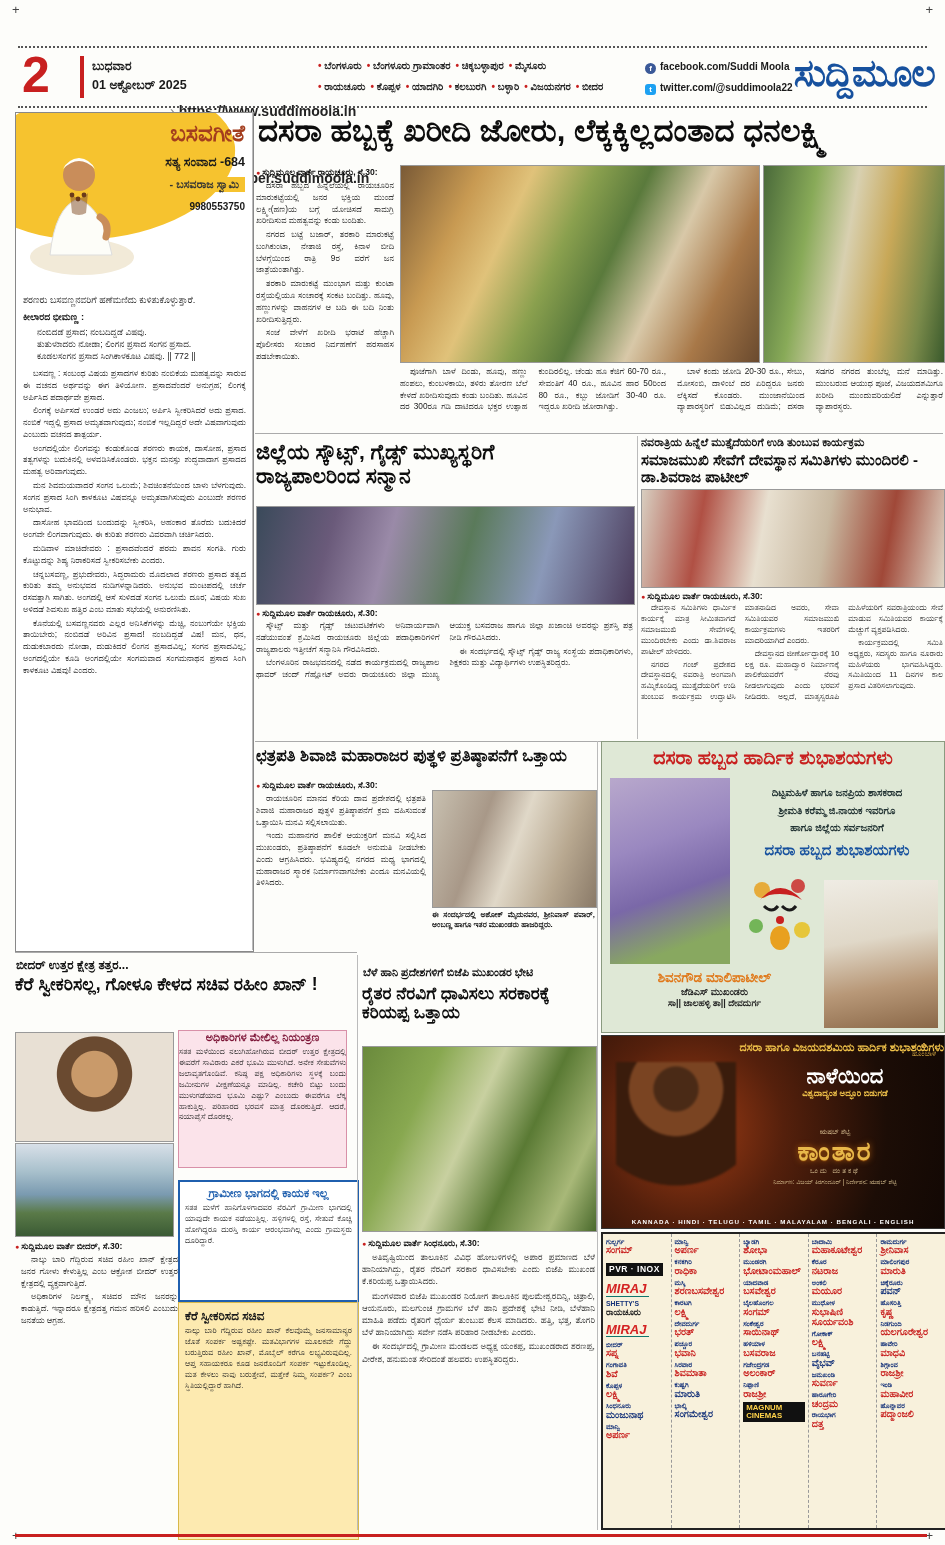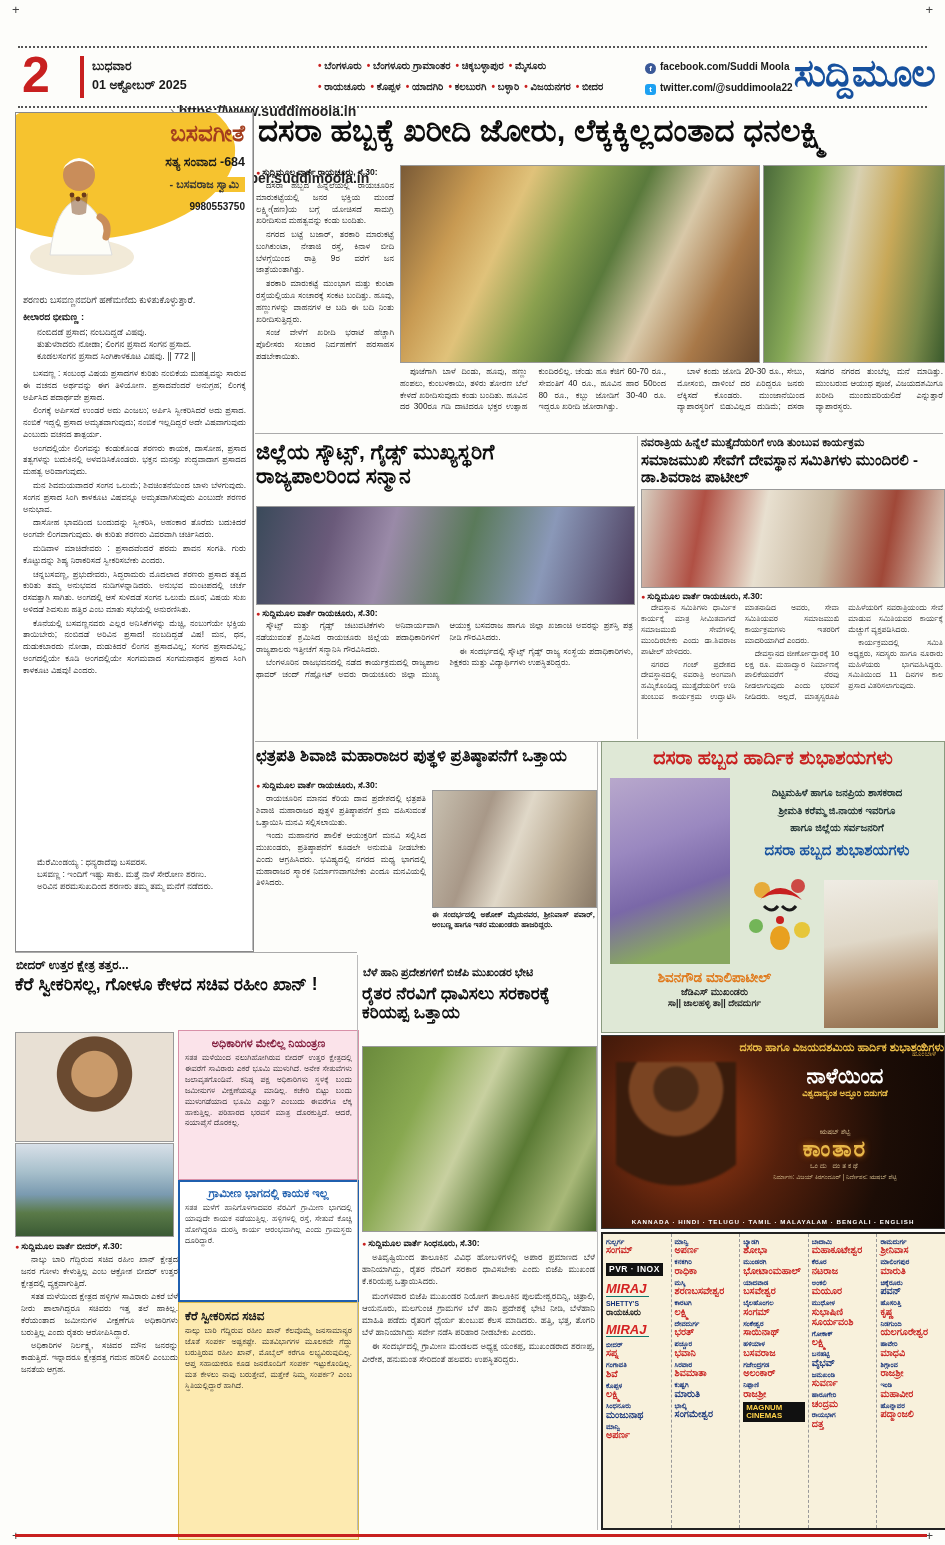--- a/index.html
+++ b/index.html
@@ -54,21 +54,21 @@
         border-radius:50%;transform:rotate(-8deg);}
   .bas-title{font-size:23px;font-weight:800;color:#a33d1e;}
   .bas-sub{font-size:12.5px;font-weight:800;color:#1a1a1a;}
   .bas-author{font-size:11px;font-weight:700;color:#333;background:#f6c32f;padding:1px 6px;}
   .bas-phone{font-size:10px;font-weight:700;}
   .bas-intro{font-size:9.3px;font-weight:400;margin:0 0 6px 0;}
   .bas-speaker{font-size:9.3px;font-weight:700;margin:0 0 4px 0;}
   .bas-verse{font-size:8.8px;margin:0 0 1px 14px;}
   .bas-close{font-size:8.6px;margin:1px 0 0 14px;}
   
-  .pinkbox{background:#fbe3ea;border:1px solid #d890a8;padding:6px;}
+  .pinkbox{background:#fbe3ea;border:1px solid #d890a8;padding:0;}
   .pinkbox .t{font-size:11px;font-weight:800;color:#7c1436;text-align:center;margin-bottom:3px;}
   .bluebox{background:#fff;border:2px solid #1f5fae;padding:5px;}
   .bluebox .t{font-size:11.5px;font-weight:800;color:#1f5fae;text-align:center;margin-bottom:3px;}
   .yellowbox{background:#fdeab0;border:1px solid #d8b84a;padding:6px;}
   .yellowbox .t{font-size:12px;font-weight:800;color:#1a1a1a;margin-bottom:3px;}
   .boxbody{font-size:7.8px;line-height:1.4;text-align:justify;color:#222;overflow:hidden;}
   
   .gad{background:#dfe8d6;border:1px solid #8a9a80;}
   .gad-head{font-size:19px;font-weight:800;color:#c8201f;text-align:center;}
   .gad-line{font-size:10px;font-weight:700;color:#233;text-align:center;line-height:1.75;}
@@ -79,21 +79,21 @@
   
   .kad{background:radial-gradient(circle at 26% 48%,#8a3412 0 10%,#55200c 34%,#1c0d06 72%,#120804 100%);
        border:1px solid #333;overflow:hidden;}
   .kad .warrior{position:absolute;left:14px;top:26px;width:120px;height:150px;
        background:radial-gradient(circle at 50% 18%,#4a2a16 0 16%,#7a4422 17% 34%,#3a1c0c 35% 70%,transparent 71%);
        filter:blur(1px);}
   .kad-top{font-size:11px;font-weight:700;color:#f0c24a;text-align:right;}
   .kad-rel{font-size:21px;font-weight:800;color:#fff;}
   .kad-sub{font-size:8.5px;font-weight:700;color:#f0c24a;}
   .kad-star{font-size:7px;color:#e8d0a0;}
-  .kad-title{font-size:22px;font-weight:800;color:#e8b84a;letter-spacing:2px;
+  .kad-title{font-size:26px;font-weight:800;color:#e8b84a;letter-spacing:2px;
        text-shadow:0 0 6px #a85a10,0 1px 0 #6a3408;}
   .kad-tag{font-size:7px;color:#e8d0a0;letter-spacing:2px;}
   .kad-credits{font-size:6.3px;color:#d8c090;}
   .kad-langs{font-size:6.2px;color:#fff;letter-spacing:1px;font-weight:700;}
   .kad-studio{position:absolute;right:8px;top:6px;color:#e8b84a;font-size:7px;text-align:center;}
   
   .theaters{background:#f8f1dc;border:2px solid #222;display:flex;}
   .thcol{flex:1;padding:4px 3px;border-right:1px dashed #999;overflow:hidden;}
   .thcol:last-child{border-right:none;}
   .thcell{margin-bottom:3px;}
@@ -174,25 +174,20 @@
       <div class="body8" style="margin-top:6px;height:488px">
           <p class="para">ಬಸವಣ್ಣ : ಸಂಬಂಧ ವಿಷಯ ಪ್ರಸಾದಗಳ ಕುರಿತು ನಂಬಿಕೆಯ ಮಹತ್ವವನ್ನು ಸಾರುವ ಈ ವಚನದ ಅರ್ಥವನ್ನು ಈಗ ತಿಳಿಯೋಣ. ಪ್ರಸಾದವೆಂದರೆ ಅನುಗ್ರಹ; ಲಿಂಗಕ್ಕೆ ಅರ್ಪಿಸಿದ ಪದಾರ್ಥವೇ ಪ್ರಸಾದ.</p>
           <p class="para">ಲಿಂಗಕ್ಕೆ ಅರ್ಪಿಸದೆ ಉಂಡರೆ ಅದು ಎಂಜಲು; ಅರ್ಪಿಸಿ ಸ್ವೀಕರಿಸಿದರೆ ಅದು ಪ್ರಸಾದ. ನಂಬಿಕೆ ಇದ್ದಲ್ಲಿ ಪ್ರಸಾದ ಅಮೃತವಾಗುವುದು; ನಂಬಿಕೆ ಇಲ್ಲದಿದ್ದರೆ ಅದೇ ವಿಷವಾಗುವುದು ಎಂಬುದು ವಚನದ ತಾತ್ಪರ್ಯ.</p>
           <p class="para">ಅಂಗದಲ್ಲಿಯೇ ಲಿಂಗವನ್ನು ಕಂಡುಕೊಂಡ ಶರಣರು ಕಾಯಕ, ದಾಸೋಹ, ಪ್ರಸಾದ ತತ್ವಗಳನ್ನು ಬದುಕಿನಲ್ಲಿ ಅಳವಡಿಸಿಕೊಂಡರು. ಭಕ್ತನ ಮನಸ್ಸು ಶುದ್ಧವಾದಾಗ ಪ್ರಸಾದದ ಮಹತ್ವ ಅರಿವಾಗುವುದು.</p>
           <p class="para">ಮನ ಶಿವಮಯವಾದರೆ ಸಂಗನ ಒಲುಮೆ; ಶಿವಚಿಂತನೆಯಿಂದ ಬಾಳು ಬೆಳಗುವುದು. ಸಂಗನ ಪ್ರಸಾದ ಸಿಂಗಿ ಕಾಳಕೂಟ ವಿಷವನ್ನೂ ಅಮೃತವಾಗಿಸುವುದು ಎಂಬುದೇ ಶರಣರ ಅನುಭಾವ.</p>
           <p class="para">ದಾಸೋಹ ಭಾವದಿಂದ ಬಂದುದನ್ನು ಸ್ವೀಕರಿಸಿ, ಅಹಂಕಾರ ತೊರೆದು ಬದುಕಿದರೆ ಅಂಗವೇ ಲಿಂಗವಾಗುವುದು. ಈ ಕುರಿತು ಶರಣರು ವಿವರವಾಗಿ ಚರ್ಚಿಸಿದರು.</p>
           <p class="para">ಮಡಿವಾಳ ಮಾಚಿದೇವರು : ಪ್ರಸಾದವೆಂದರೆ ಪರಮ ಪಾವನ ಸಂಗತಿ. ಗುರು ಕೊಟ್ಟುದನ್ನು ಶಿಷ್ಯ ನಿರಾಕರಿಸದೆ ಸ್ವೀಕರಿಸಬೇಕು ಎಂದರು.</p>
           <p class="para">ಚನ್ನಬಸವಣ್ಣ, ಪ್ರಭುದೇವರು, ಸಿದ್ಧರಾಮರು ಮೊದಲಾದ ಶರಣರು ಪ್ರಸಾದ ತತ್ವದ ಕುರಿತು ತಮ್ಮ ಅನುಭವದ ನುಡಿಗಳನ್ನಾಡಿದರು. ಅನುಭವ ಮಂಟಪದಲ್ಲಿ ಚರ್ಚೆ ರಸವತ್ತಾಗಿ ಸಾಗಿತು. ಅಂಗದಲ್ಲಿ ಆಸೆ ಸುಳಿದಡೆ ಸಂಗನ ಒಲುಮೆ ದೂರ; ವಿಷಯ ಸುಖ ಅಳಿದಡೆ ಶಿವಸುಖ ಹತ್ತಿರ ಎಂಬ ಮಾತು ಸಭೆಯಲ್ಲಿ ಅನುರಣಿಸಿತು.</p>
           <p class="para">ಕೊನೆಯಲ್ಲಿ ಬಸವಣ್ಣನವರು ಎಲ್ಲರ ಅನಿಸಿಕೆಗಳನ್ನು ಮೆಚ್ಚಿ, ನಂಬುಗೆಯೇ ಭಕ್ತಿಯ ತಾಯಿಬೇರು; ನಂಬಿದಡೆ ಅರಿವಿನ ಪ್ರಸಾದ! ನಂಬದಿದ್ದಡೆ ವಿಷ! ಮನ, ಧನ, ದುಡುಕಬಾರದು ನೋಡಾ, ದುಡುಕಿದರೆ ಲಿಂಗನ ಪ್ರಸಾದವಿಲ್ಲ; ಸಂಗನ ಪ್ರಸಾದವಿಲ್ಲ; ಅಂಗದಲ್ಲಿಯೇ ಕೂಡಿ ಅಂಗದಲ್ಲಿಯೇ ಸಂಗಮವಾದ ಸಂಗಮನಾಥನ ಪ್ರಸಾದ ಸಿಂಗಿ ಕಾಳಕೂಟ ವಿಷವು! ಎಂದರು.</p>
         </div>
-      <div>
-          <p class="bas-close">ಮೆರೆಮಿಂಡಯ್ಯ : ಧನ್ಯರಾದೆವು ಬಸವರಸ.</p>
-          <p class="bas-close">ಬಸವಣ್ಣ : ಇಂದಿಗೆ ಇಷ್ಟು ಸಾಕು. ಮತ್ತೆ ನಾಳೆ ಸೇರೋಣ ಶರಣು.</p>
-          <p class="bas-close">ಅರಿವಿನ ಪರಮಸುಖದಿಂದ ಶರಣರು ತಮ್ಮ ತಮ್ಮ ಮನೆಗೆ ನಡೆದರು.</p>
-        </div>
     </div>
   </div>
 
   <div class="abs vrule" style="left:252px;top:112px;height:838px"></div>
 
   <div class="abs headline" style="left:258px;top:114px;width:685px;font-size:31px;white-space:nowrap">ದಸರಾ ಹಬ್ಬಕ್ಕೆ ಖರೀದಿ ಜೋರು, ಲೆಕ್ಕಕ್ಕಿಲ್ಲದಂತಾದ ಧನಲಕ್ಷ್ಮಿ</div>
   <div class="abs byline" style="left:256px;top:167px;width:140px">ಸುದ್ದಿಮೂಲ ವಾರ್ತೆ ರಾಯಚೂರು, ಸೆ.30:</div>
   <div class="abs body8" style="left:256px;top:180px;width:138px;height:250px">
       <p class="para">ದಸರಾ ಹಬ್ಬದ ಹಿನ್ನೆಲೆಯಲ್ಲಿ ರಾಯಚೂರಿನ ಮಾರುಕಟ್ಟೆಯಲ್ಲಿ ಜನರ ಭಕ್ತಿಯ ಮುಂದೆ ಲಕ್ಷ್ಮೀ(ಹಣ)ಯ ಬಗ್ಗೆ ಯೋಚಿಸದೆ ಸಾಮಗ್ರಿ ಖರೀದಿಸುವ ಮಹತ್ವವನ್ನು ಕಂಡು ಬಂದಿತು.</p>
       <p class="para">ನಗರದ ಬಟ್ಟೆ ಬಜಾರ್, ತರಕಾರಿ ಮಾರುಕಟ್ಟೆ ಬಂಗಿಕುಂಟಾ, ನೇತಾಜಿ ರಸ್ತೆ, ಕಿನಾಳ ಬೀದಿ ಬೆಳಗ್ಗೆಯಿಂದ ರಾತ್ರಿ 9ರ ವರೆಗೆ ಜನ ಜಾತ್ರೆಯಂತಾಗಿತ್ತು.</p>
@@ -272,21 +267,20 @@
   </div>
 
   <div class="abs hrule" style="left:15px;top:952px;width:342px"></div>
   <div class="abs kicker" style="left:16px;top:958px;font-size:12px">ಬೀದರ್ ಉತ್ತರ ಕ್ಷೇತ್ರ ತತ್ತರ...</div>
   <div class="abs headline" style="left:15px;top:975px;width:342px;font-size:17.5px;white-space:nowrap">ಕೆರೆ ಸ್ವೀಕರಿಸಲ್ಲ, ಗೋಳೂ ಕೇಳದ ಸಚಿವ ರಹೀಂ ಖಾನ್ !</div>
   <div class="abs photo ph-portrait" style="left:15px;top:1032px;width:157px;height:108px"></div>
   <div class="abs photo ph-lake" style="left:15px;top:1143px;width:157px;height:92px"></div>
   <div class="abs byline" style="left:15px;top:1241px">ಸುದ್ದಿಮೂಲ ವಾರ್ತೆ ಬೀದರ್, ಸೆ.30:</div>
   <div class="abs body8" style="left:21px;top:1254px;width:157px;height:272px">
       <p class="para">ನಾಲ್ಕು ಬಾರಿ ಗೆದ್ದಿರುವ ಸಚಿವ ರಹೀಂ ಖಾನ್ ಕ್ಷೇತ್ರದ ಜನರ ಗೋಳು ಕೇಳುತ್ತಿಲ್ಲ ಎಂಬ ಆಕ್ರೋಶ ಬೀದರ್ ಉತ್ತರ ಕ್ಷೇತ್ರದಲ್ಲಿ ವ್ಯಕ್ತವಾಗುತ್ತಿದೆ.</p>
-      <p class="para">ಸತತ ಮಳೆಯಿಂದ ಕ್ಷೇತ್ರದ ಹಳ್ಳಿಗಳ ಸಾವಿರಾರು ಎಕರೆ ಬೆಳೆ ನೀರು ಪಾಲಾಗಿದ್ದರೂ ಸಚಿವರು ಇತ್ತ ತಲೆ ಹಾಕಿಲ್ಲ. ಕೆರೆಯಂತಾದ ಜಮೀನುಗಳ ವೀಕ್ಷಣೆಗೂ ಅಧಿಕಾರಿಗಳು ಬರುತ್ತಿಲ್ಲ ಎಂದು ರೈತರು ಆರೋಪಿಸಿದ್ದಾರೆ.</p>
       <p class="para">ಅಧಿಕಾರಿಗಳ ನಿರ್ಲಕ್ಷ್ಯ, ಸಚಿವರ ಮೌನ ಜನರನ್ನು ಕಾಡುತ್ತಿದೆ. ಇನ್ನಾದರೂ ಕ್ಷೇತ್ರದತ್ತ ಗಮನ ಹರಿಸಲಿ ಎಂಬುದು ಜನತೆಯ ಆಗ್ರಹ.</p>
     </div>
 
   <div class="abs pinkbox" style="left:178px;top:1030px;width:167px;height:136px">
     <div class="t">ಅಧಿಕಾರಿಗಳ ಮೇಲಿಲ್ಲ ನಿಯಂತ್ರಣ</div>
     <div class="boxbody" style="height:112px">ಸತತ ಮಳೆಯಿಂದ ನಲುಗಿಹೋಗಿರುವ ಬೀದರ್ ಉತ್ತರ ಕ್ಷೇತ್ರದಲ್ಲಿ ಈವರೆಗೆ ಸಾವಿರಾರು ಎಕರೆ ಭೂಮಿ ಮುಳುಗಿದೆ. ಅನೇಕ ಸೇತುವೆಗಳು ಜಲಾವೃತಗೊಂಡಿವೆ. ಕನಿಷ್ಠ ಪಕ್ಷ ಅಧಿಕಾರಿಗಳು ಸ್ಥಳಕ್ಕೆ ಬಂದು ಜಮೀನುಗಳ ವೀಕ್ಷಣೆಯನ್ನೂ ಮಾಡಿಲ್ಲ. ಕಚೇರಿ ಬಿಟ್ಟು ಬಂದು ಮುಳುಗಡೆಯಾದ ಭೂಮಿ ಎಷ್ಟು? ಎಂಬುದು ಈವರೆಗೂ ಲೆಕ್ಕ ಹಾಕುತ್ತಿಲ್ಲ. ಪರಿಹಾರದ ಭರವಸೆ ಮಾತ್ರ ದೊರಕುತ್ತಿದೆ. ಆದರೆ, ನಯಾಪೈಸೆ ದೊರಕಲ್ಲ.</div>
   </div>
   <div class="abs bluebox" style="left:178px;top:1180px;width:167px;height:108px">
     <div class="t">ಗ್ರಾಮೀಣ ಭಾಗದಲ್ಲಿ ಕಾಯಕ ಇಲ್ಲ</div>
     <div class="boxbody" style="height:78px">ಸತತ ಮಳೆಗೆ ಹಾನಿಗೊಳಗಾದವರ ನೆರವಿಗೆ ಗ್ರಾಮೀಣ ಭಾಗದಲ್ಲಿ ಯಾವುದೇ ಕಾಯಕ ನಡೆಯುತ್ತಿಲ್ಲ. ಹಳ್ಳಿಗಳಲ್ಲಿ ರಸ್ತೆ, ಸೇತುವೆ ಕೊಚ್ಚಿ ಹೋಗಿದ್ದರೂ ದುರಸ್ತಿ ಕಾರ್ಯ ಆರಂಭವಾಗಿಲ್ಲ ಎಂದು ಗ್ರಾಮಸ್ಥರು ದೂರಿದ್ದಾರೆ.</div>

